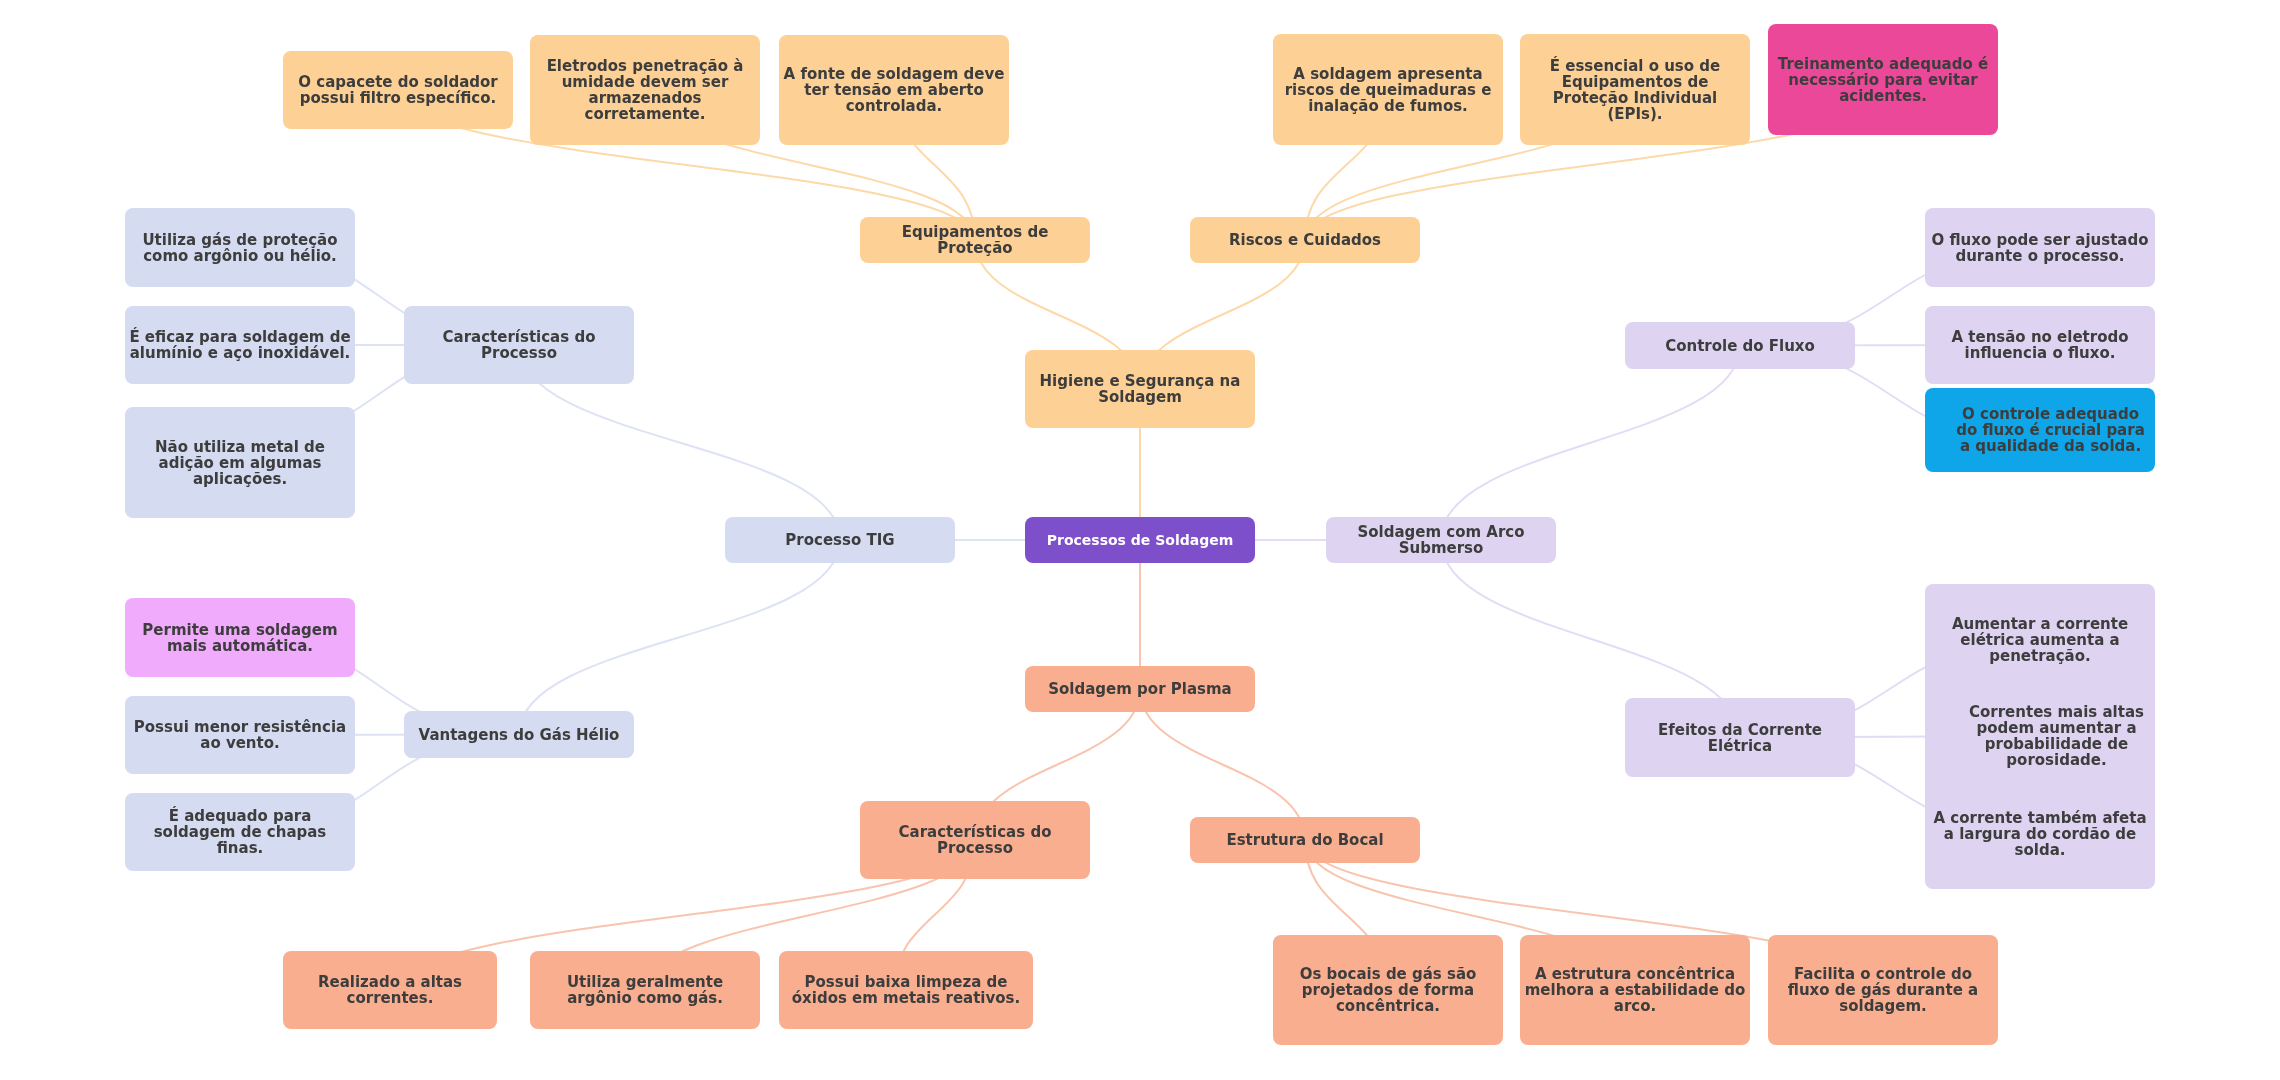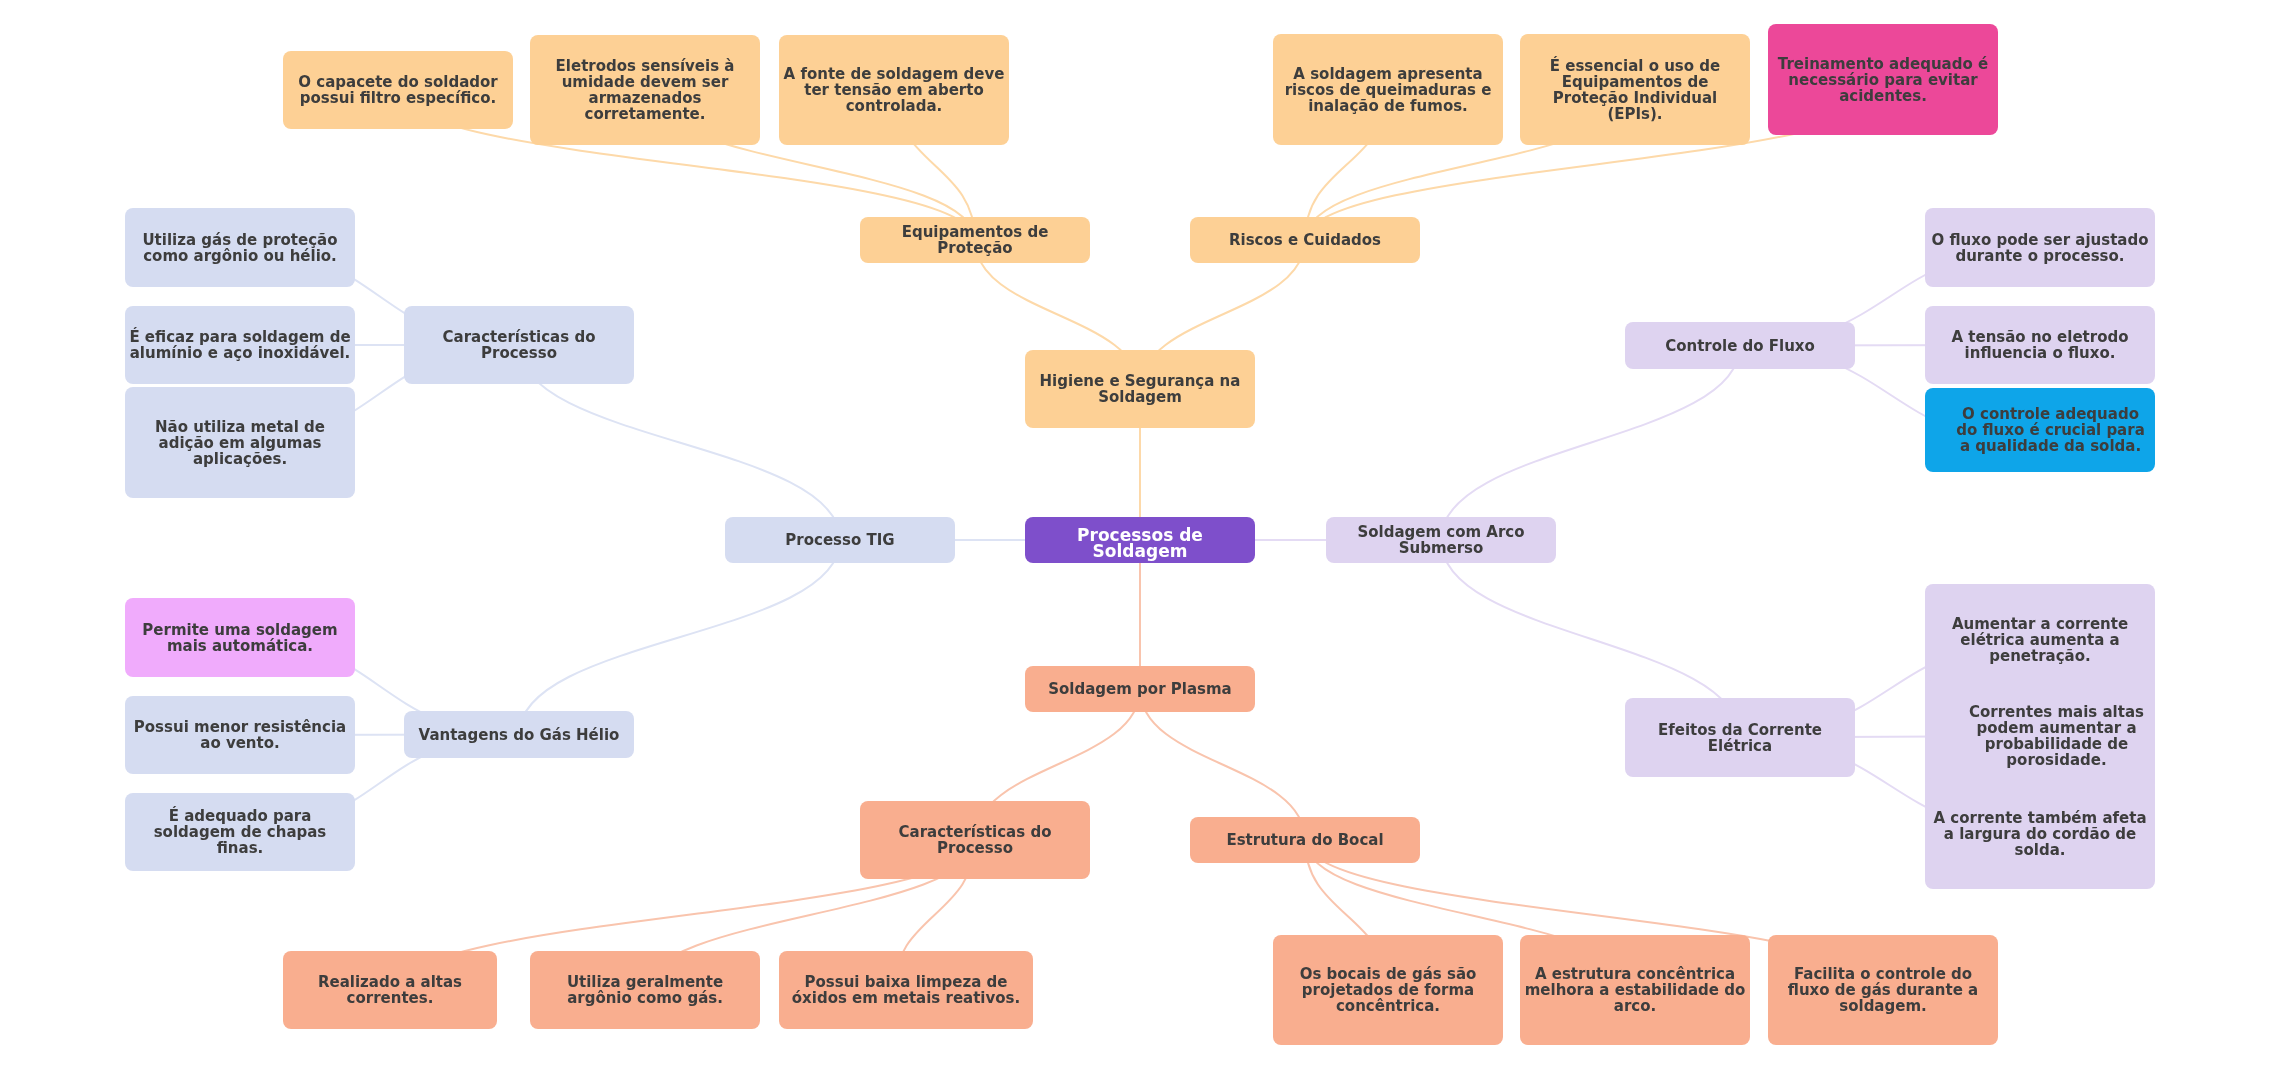--- a/index.html
+++ b/index.html
@@ -5,21 +5,21 @@
   html, body { margin: 0; padding: 0; background: #ffffff; }
   body { width: 2280px; height: 1080px; position: relative; overflow: hidden;
          font-family: "DejaVu Sans", sans-serif; }
   #mindmap { position: absolute; left: 0; top: 0; width: 2280px; height: 1080px; }
   #edges { position: absolute; left: 0; top: 0; width: 2280px; height: 1080px; pointer-events: none; }
   .node { position: absolute; box-sizing: border-box; border-radius: 8px;
           display: flex; align-items: center; justify-content: center; text-align: center;
           font-weight: bold; font-size: 15px; line-height: 16px; color: #3d3d3d;
           padding: 4px 3px; cursor: pointer; }
   .node span { display: block; }
-  .node.root { color: #ffffff; font-size: 17px; align-items: flex-end; }
+  .node.root { color: #ffffff; font-size: 14px; }
   .leaf span { white-space: pre-line; }
 </style>
 </head>
 <body>
 
 <div id="mindmap">
   <svg id="edges" xmlns="http://www.w3.org/2000/svg">
       <path d="M1140,540 C990,540 990,540 840,540" fill="none" stroke="#dde3f4" stroke-width="2"></path>
       <path d="M840,540 C840,442.5 519,442.5 519,345" fill="none" stroke="#dde3f4" stroke-width="2"></path>
       <path d="M519,345 C379.5,345 379.5,247.5 240,247.5" fill="none" stroke="#dde3f4" stroke-width="2"></path>
@@ -66,21 +66,21 @@
       </div>
       <div class="node sub" style="left: 404px; top: 306px; width: 230px; height: 78px; background: rgb(213, 220, 241);">
         <span>Características do Processo</span>
       </div>
       <div class="node leaf" style="left: 125px; top: 208px; width: 230px; height: 79px; background: rgb(213, 220, 241);">
         <span>Utiliza gás de proteção como argônio ou hélio.</span>
       </div>
       <div class="node leaf" style="left: 125px; top: 306px; width: 230px; height: 78px; background: rgb(213, 220, 241);">
         <span>É eficaz para soldagem de alumínio e aço inoxidável.</span>
       </div>
-      <div class="node leaf" style="left: 125px; top: 387px; width: 230px; height: 111px; background: rgb(213, 220, 241);">
+      <div class="node leaf" style="left: 125px; top: 407px; width: 230px; height: 111px; background: rgb(213, 220, 241);">
         <span>Não utiliza metal de adição em algumas aplicações.</span>
       </div>
       <div class="node sub" style="left: 404px; top: 711px; width: 230px; height: 47px; background: rgb(213, 220, 241);">
         <span>Vantagens do Gás Hélio</span>
       </div>
       <div class="node leaf" style="left: 125px; top: 598px; width: 230px; height: 79px; background: #f0abfc;">
         <span>Permite uma soldagem mais automática.</span>
       </div>
       <div class="node leaf" style="left: 125px; top: 696px; width: 230px; height: 78px; background: rgb(213, 220, 241);">
         <span>Possui menor resistência ao vento.</span>
@@ -145,21 +145,21 @@
       <div class="node branch" style="left: 1025px; top: 350px; width: 230px; height: 78px; background: rgb(253, 208, 149);">
         <span>Higiene e Segurança na Soldagem</span>
       </div>
       <div class="node sub" style="left: 860px; top: 217px; width: 230px; height: 46px; background: rgb(253, 208, 149);">
         <span>Equipamentos de Proteção</span>
       </div>
       <div class="node leaf" style="left: 283px; top: 51px; width: 230px; height: 78px; background: rgb(253, 208, 149);">
         <span>O capacete do soldador possui filtro específico.</span>
       </div>
       <div class="node leaf" style="left: 530px; top: 35px; width: 230px; height: 110px; background: rgb(253, 208, 149);">
-        <span>Eletrodos sensíveis à umidade devem ser armazenados corretamente.</span>
+        <span>Eletrodos penetração à umidade devem ser armazenados corretamente.</span>
       </div>
       <div class="node leaf" style="left: 779px; top: 35px; width: 230px; height: 110px; background: rgb(253, 208, 149);">
         <span>A fonte de soldagem deve ter tensão em aberto controlada.</span>
       </div>
       <div class="node sub" style="left: 1190px; top: 217px; width: 230px; height: 46px; background: rgb(253, 208, 149);">
         <span>Riscos e Cuidados</span>
       </div>
       <div class="node leaf" style="left: 1273px; top: 34px; width: 230px; height: 111px; background: rgb(253, 208, 149);">
         <span>A soldagem apresenta riscos de queimaduras e inalação de fumos.</span>
       </div>

